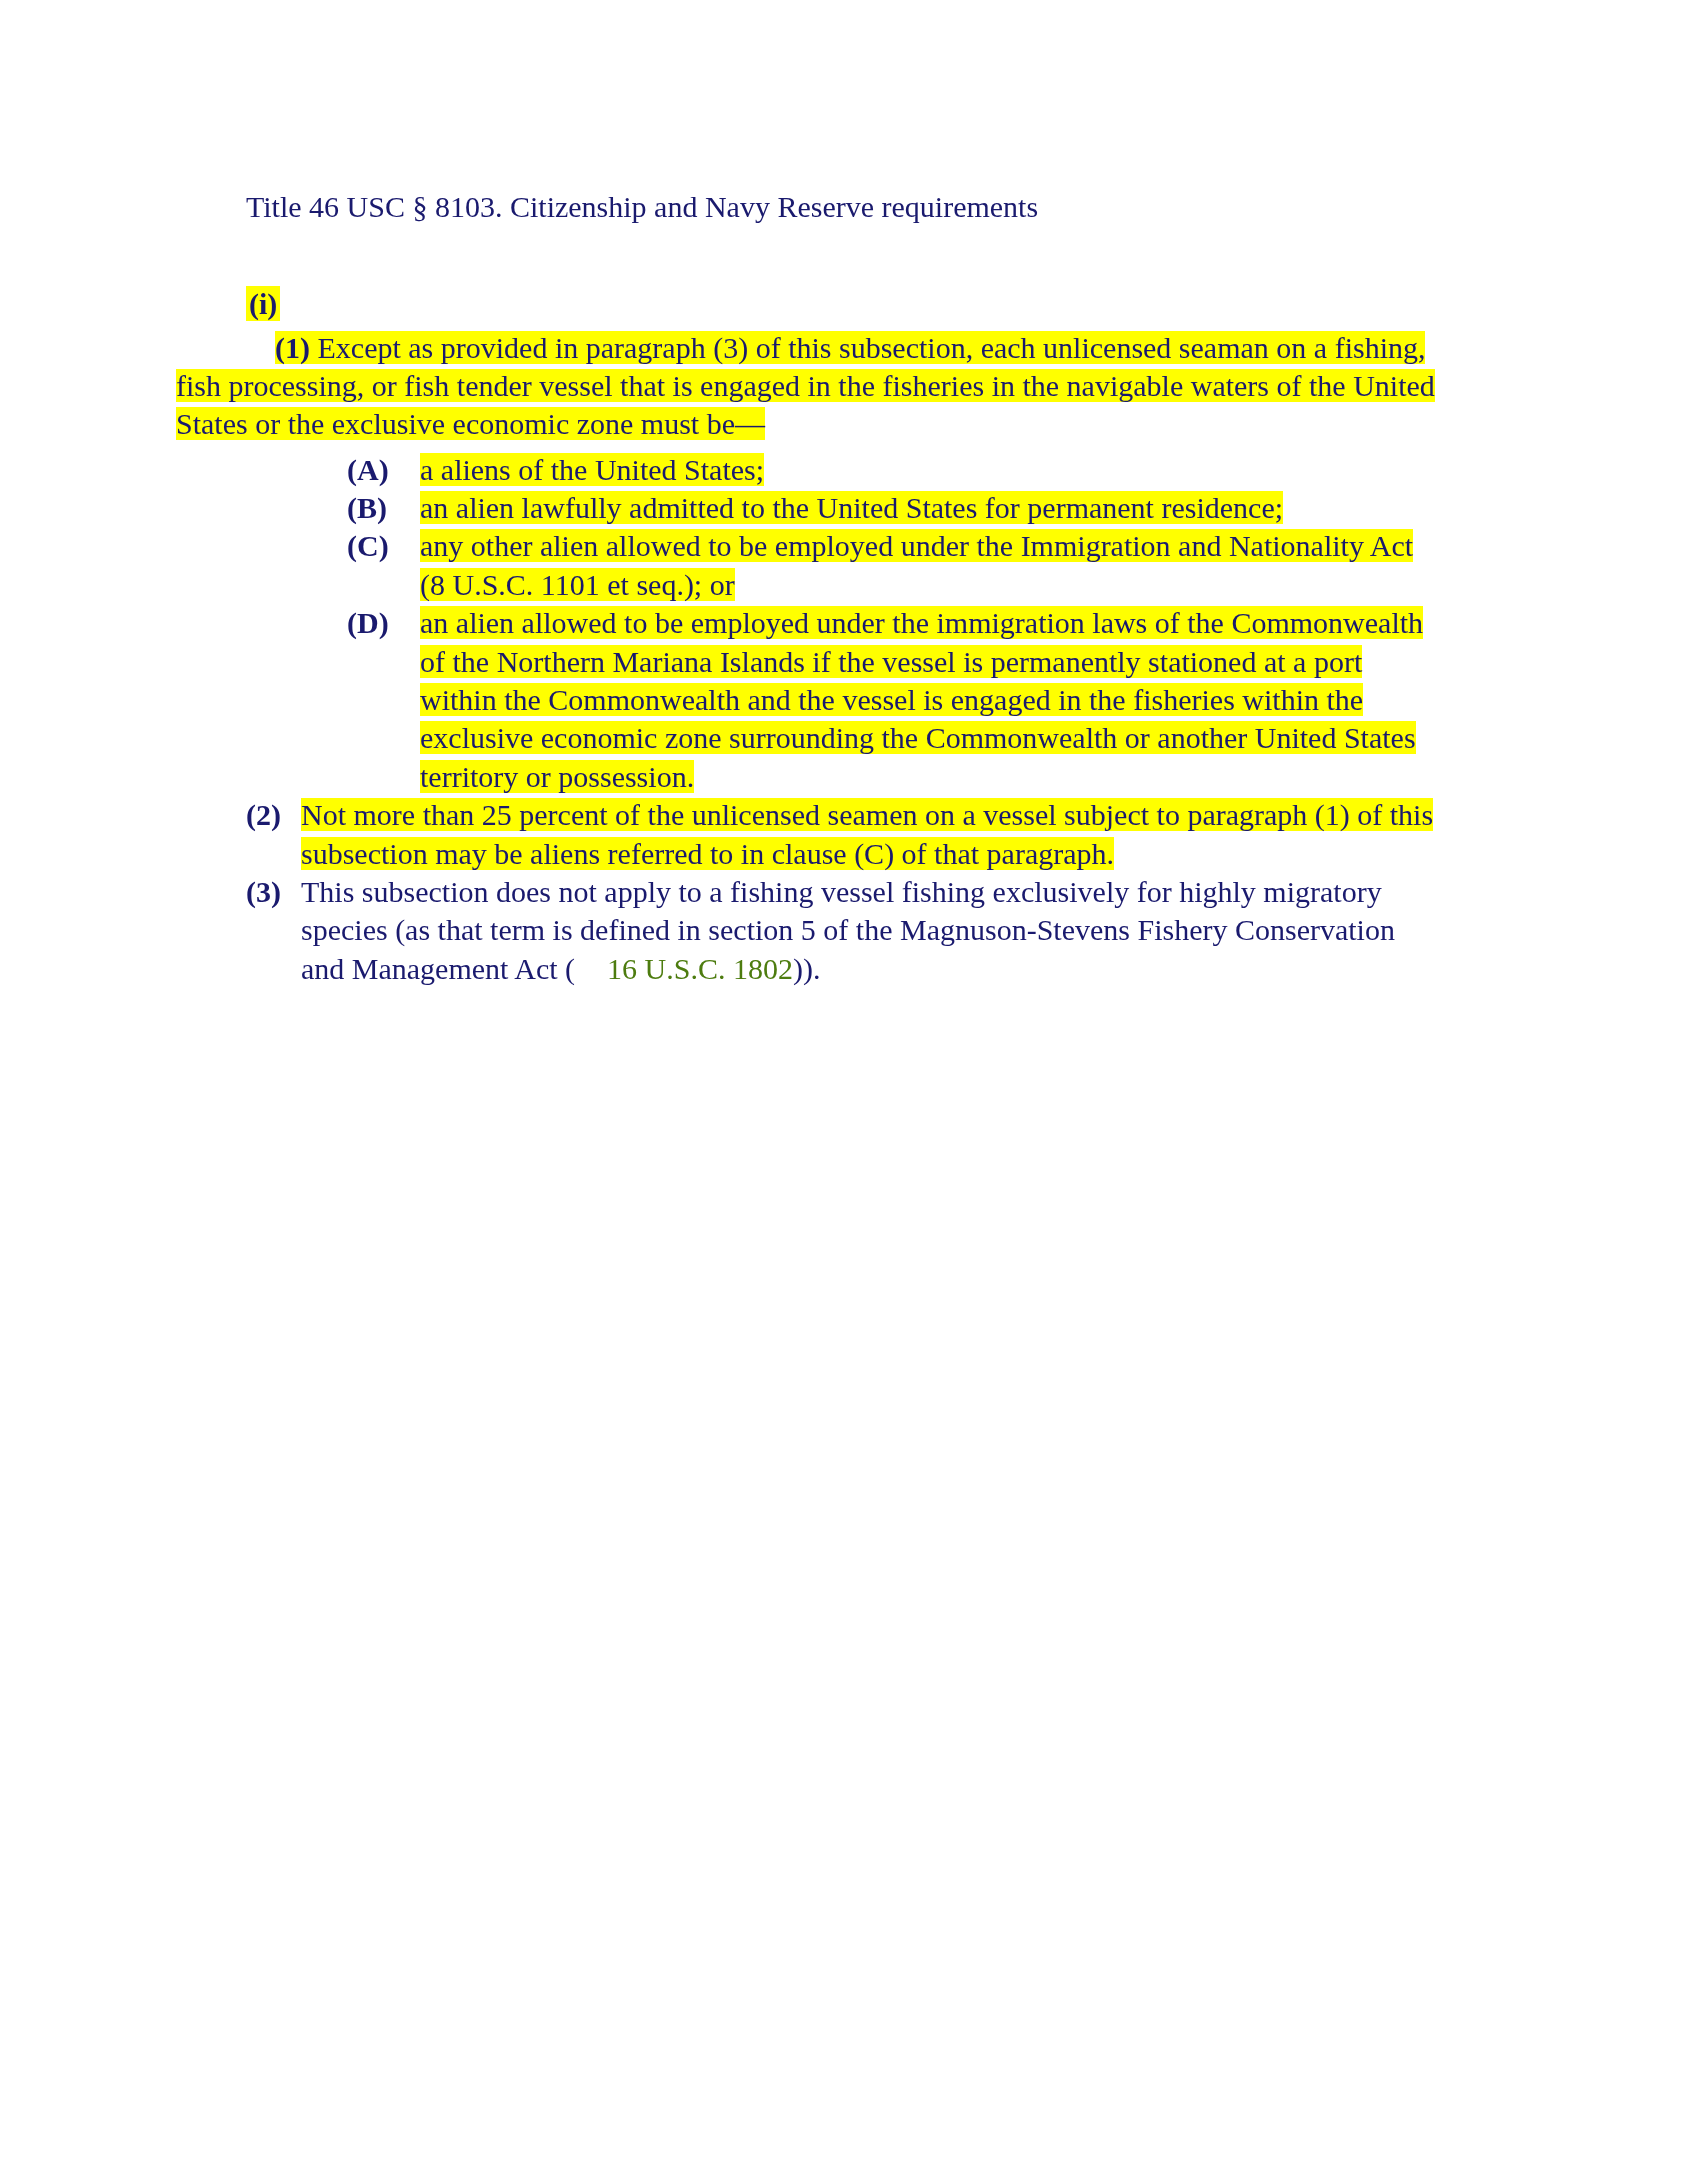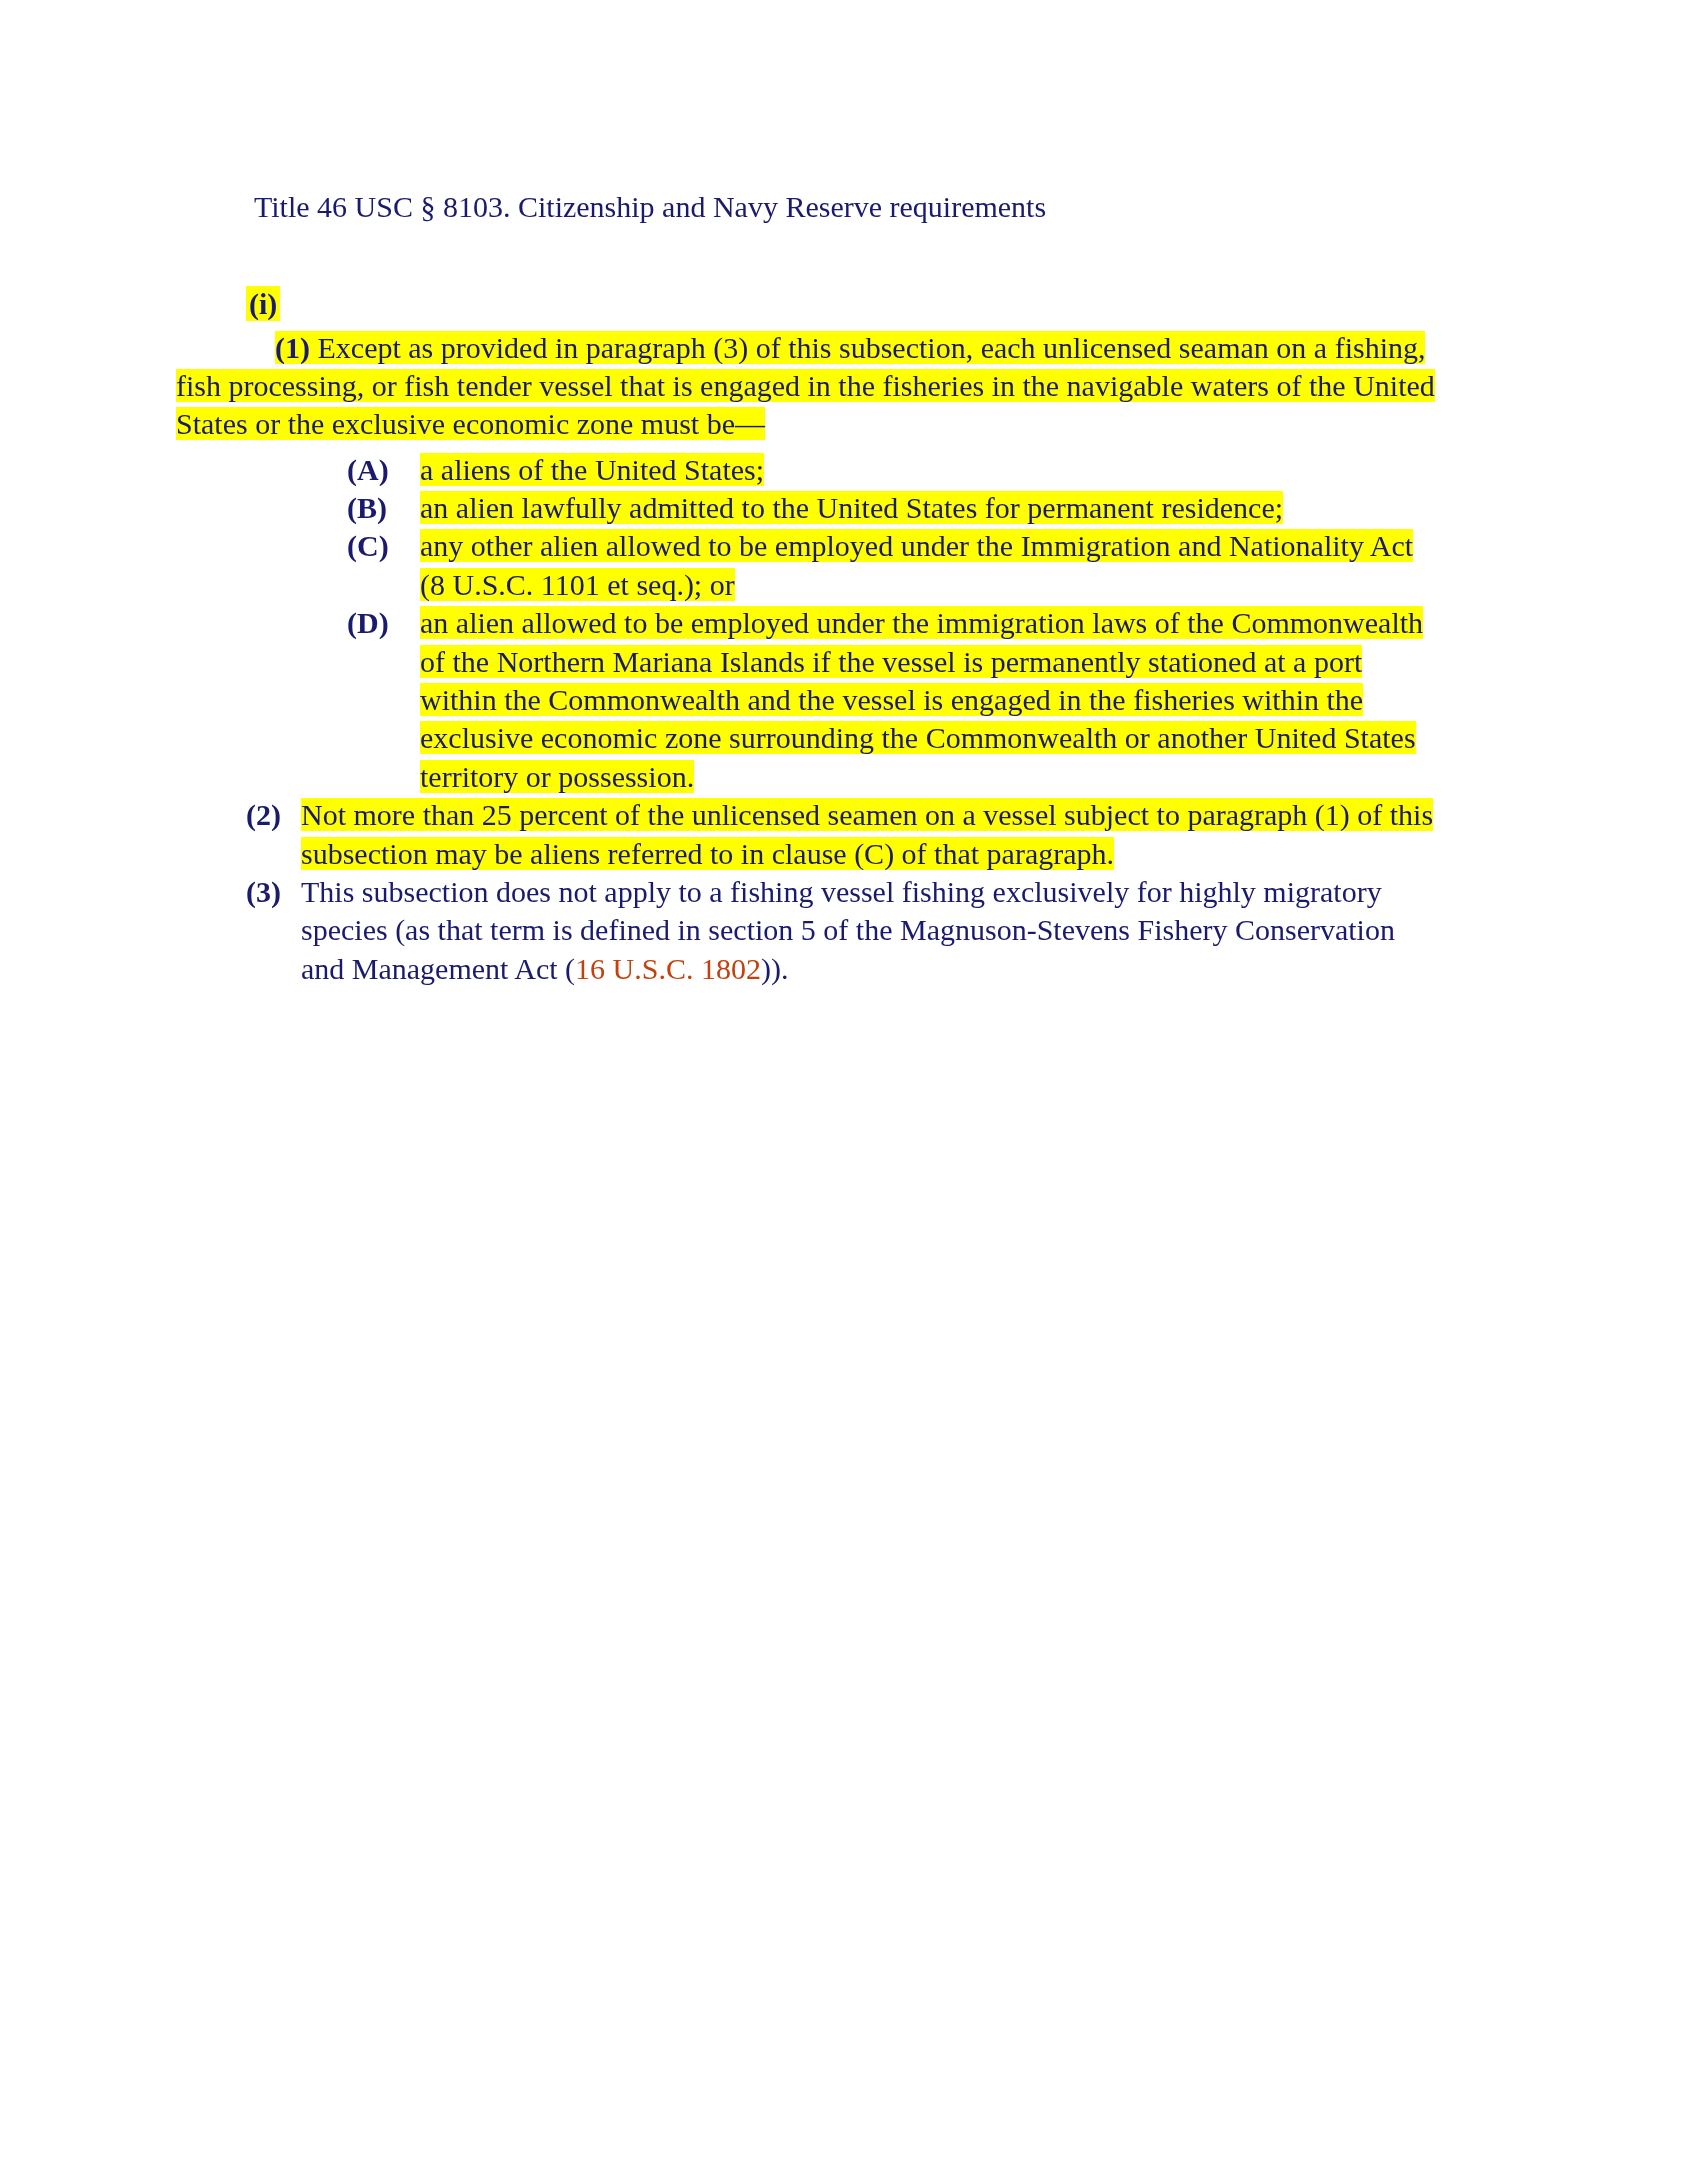--- a/index.html
+++ b/index.html
@@ -25,21 +25,21 @@
   .content {
     position: absolute;
     left: 246px;
     top: 188px;
     width: 1188px;
   }
   .doc-title {
     font-size: 30px;
     line-height: 1.25;
     color: #1a1a6e;
-    margin: 0 0 61px 8px;
+    margin: 0 0 61px 0;
     white-space: nowrap;
   }
   .hl {
     background-color: #ffff00;
     box-decoration-break: clone;
     -webkit-box-decoration-break: clone;
   }
   .sub-i {
     font-size: 30px;
     font-weight: bold;
@@ -94,22 +94,23 @@
   .num-item .marker {
     position: absolute;
     left: 0;
     top: 0;
   }
   .numbered-group {
     margin-left: 0;
     width: 1188px;
   }
   a.ref {
-    color: #c2410c;
+    color: #4d7c0f;
     text-decoration: none;
+    margin-left: 32px;
   }
 </style>
 </head>
 <body>
 
 <div class="page">
   <div class="content">
 
     <div class="doc-title">Title 46 USC § 8103. Citizenship and Navy Reserve requirements</div>
 

